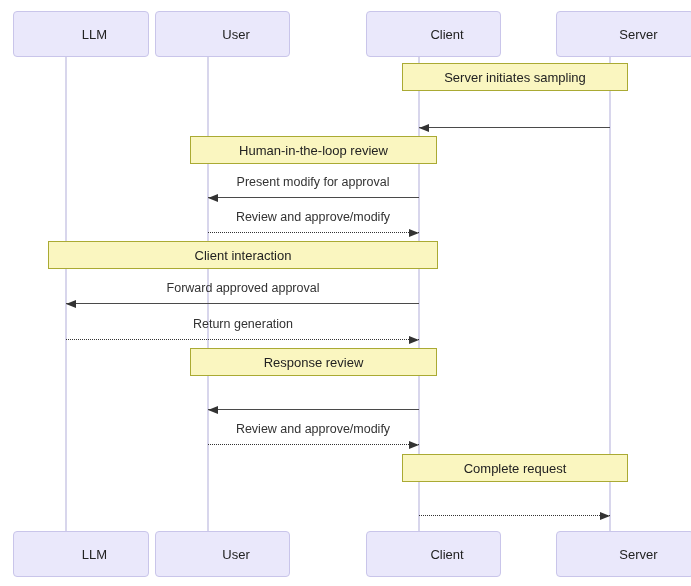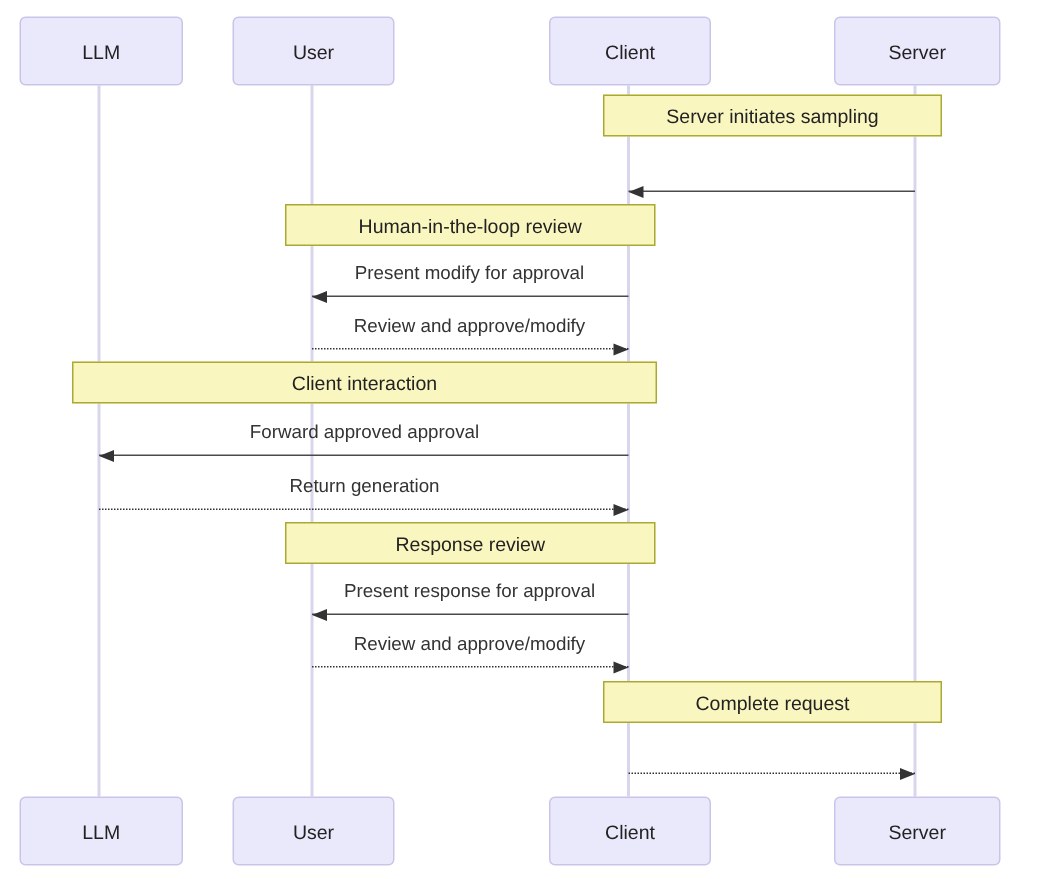--- a/index.html
+++ b/index.html
@@ -26,20 +26,21 @@
     position: absolute;
     height: 44px;
     background: #eae8fb;
     border: 1px solid #c9c5ea;
     border-radius: 4px;
     display: flex;
     align-items: center;
     justify-content: center;
     font-size: 13px;
     color: #222222;
+    padding-left: 27px;
   }
   .note {
     position: absolute;
     height: 26px;
     background: #faf6c0;
     border: 1px solid #aaaa33;
     display: flex;
     align-items: center;
     justify-content: center;
     font-size: 13px;
@@ -131,21 +132,20 @@
   <div class="arrowhead left" style="left:66px;top:300px"></div>
 
   <div class="msg-label" style="left:243px;top:317px">Return generation</div>
   <div class="msg-line dotted" style="left:66px;top:339px;width:353px"></div>
   <div class="arrowhead right" style="left:409px;top:336px"></div>
 
   <div class="note" style="left:190px;top:348px;width:245px">
       <span>Response review</span>
     </div>
 
-  <div class="msg-label" style="left:313px;top:387px">Present response for approval</div>
   <div class="msg-line solid" style="left:208px;top:409px;width:211px"></div>
   <div class="arrowhead left" style="left:208px;top:406px"></div>
 
   <div class="msg-label" style="left:313px;top:422px">Review and approve/modify</div>
   <div class="msg-line dotted" style="left:208px;top:444px;width:211px"></div>
   <div class="arrowhead right" style="left:409px;top:441px"></div>
 
   <div class="note" style="left:402px;top:454px;width:224px">
       <span>Complete request</span>
     </div>

